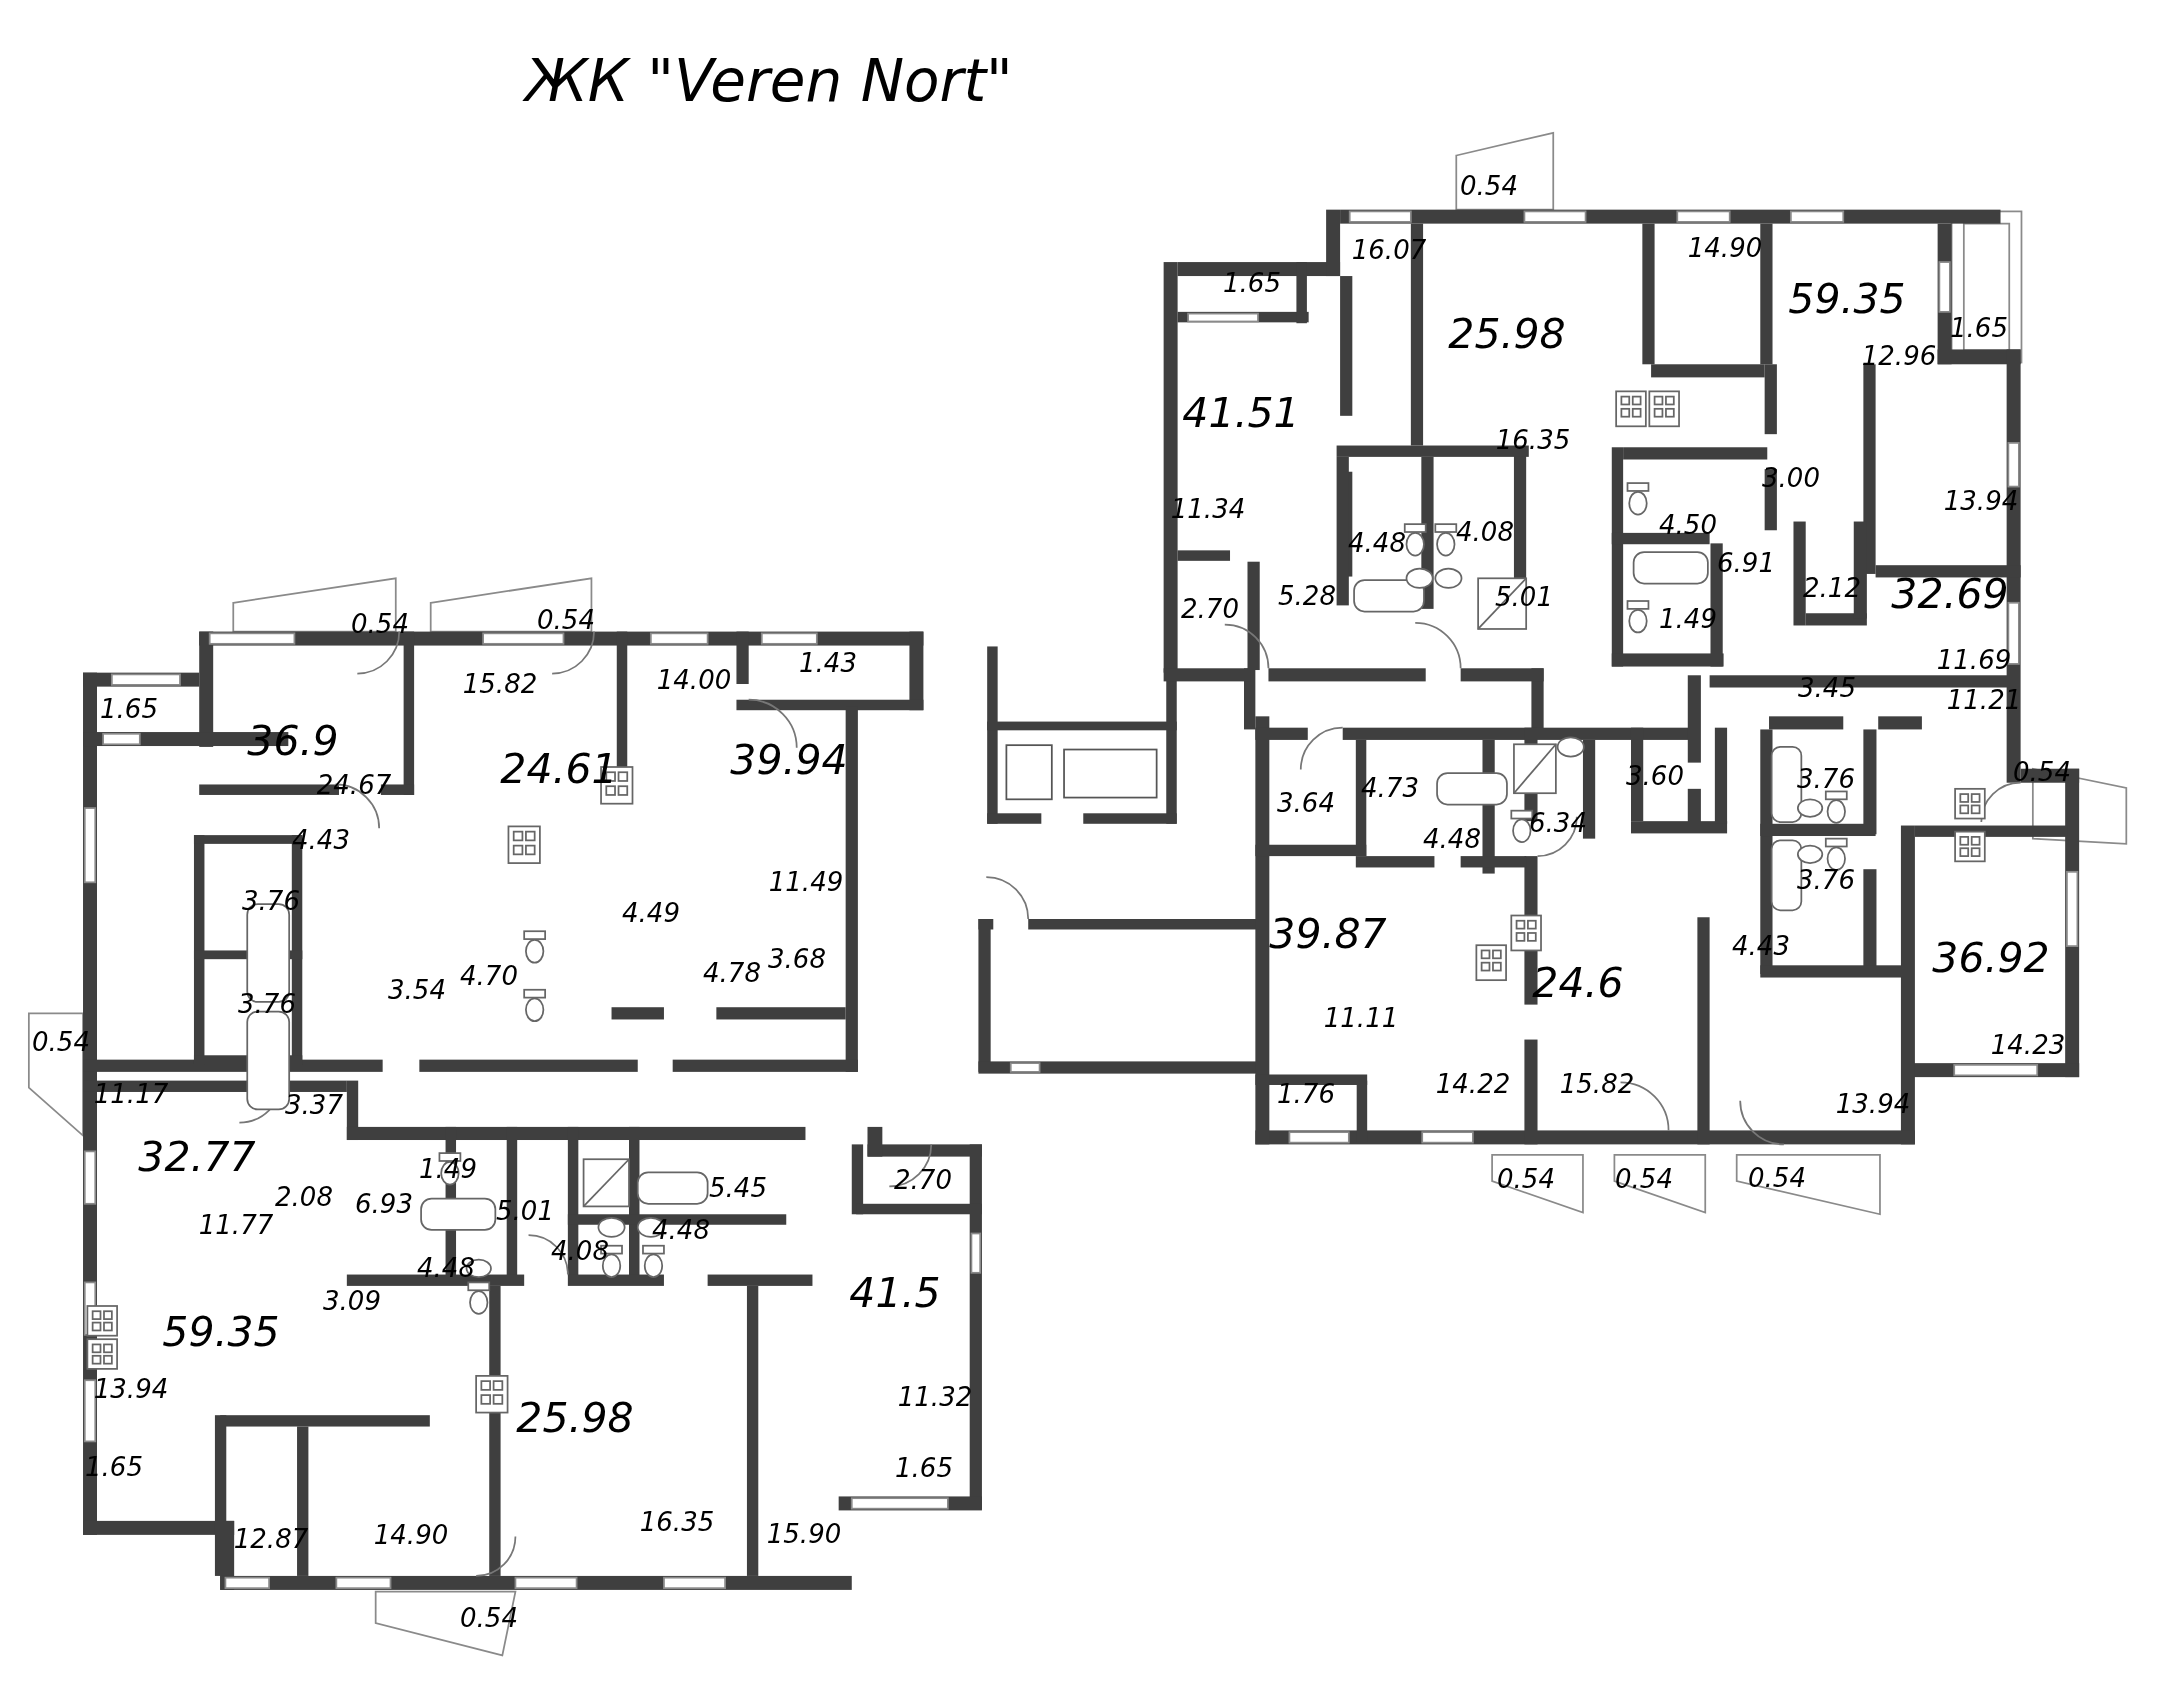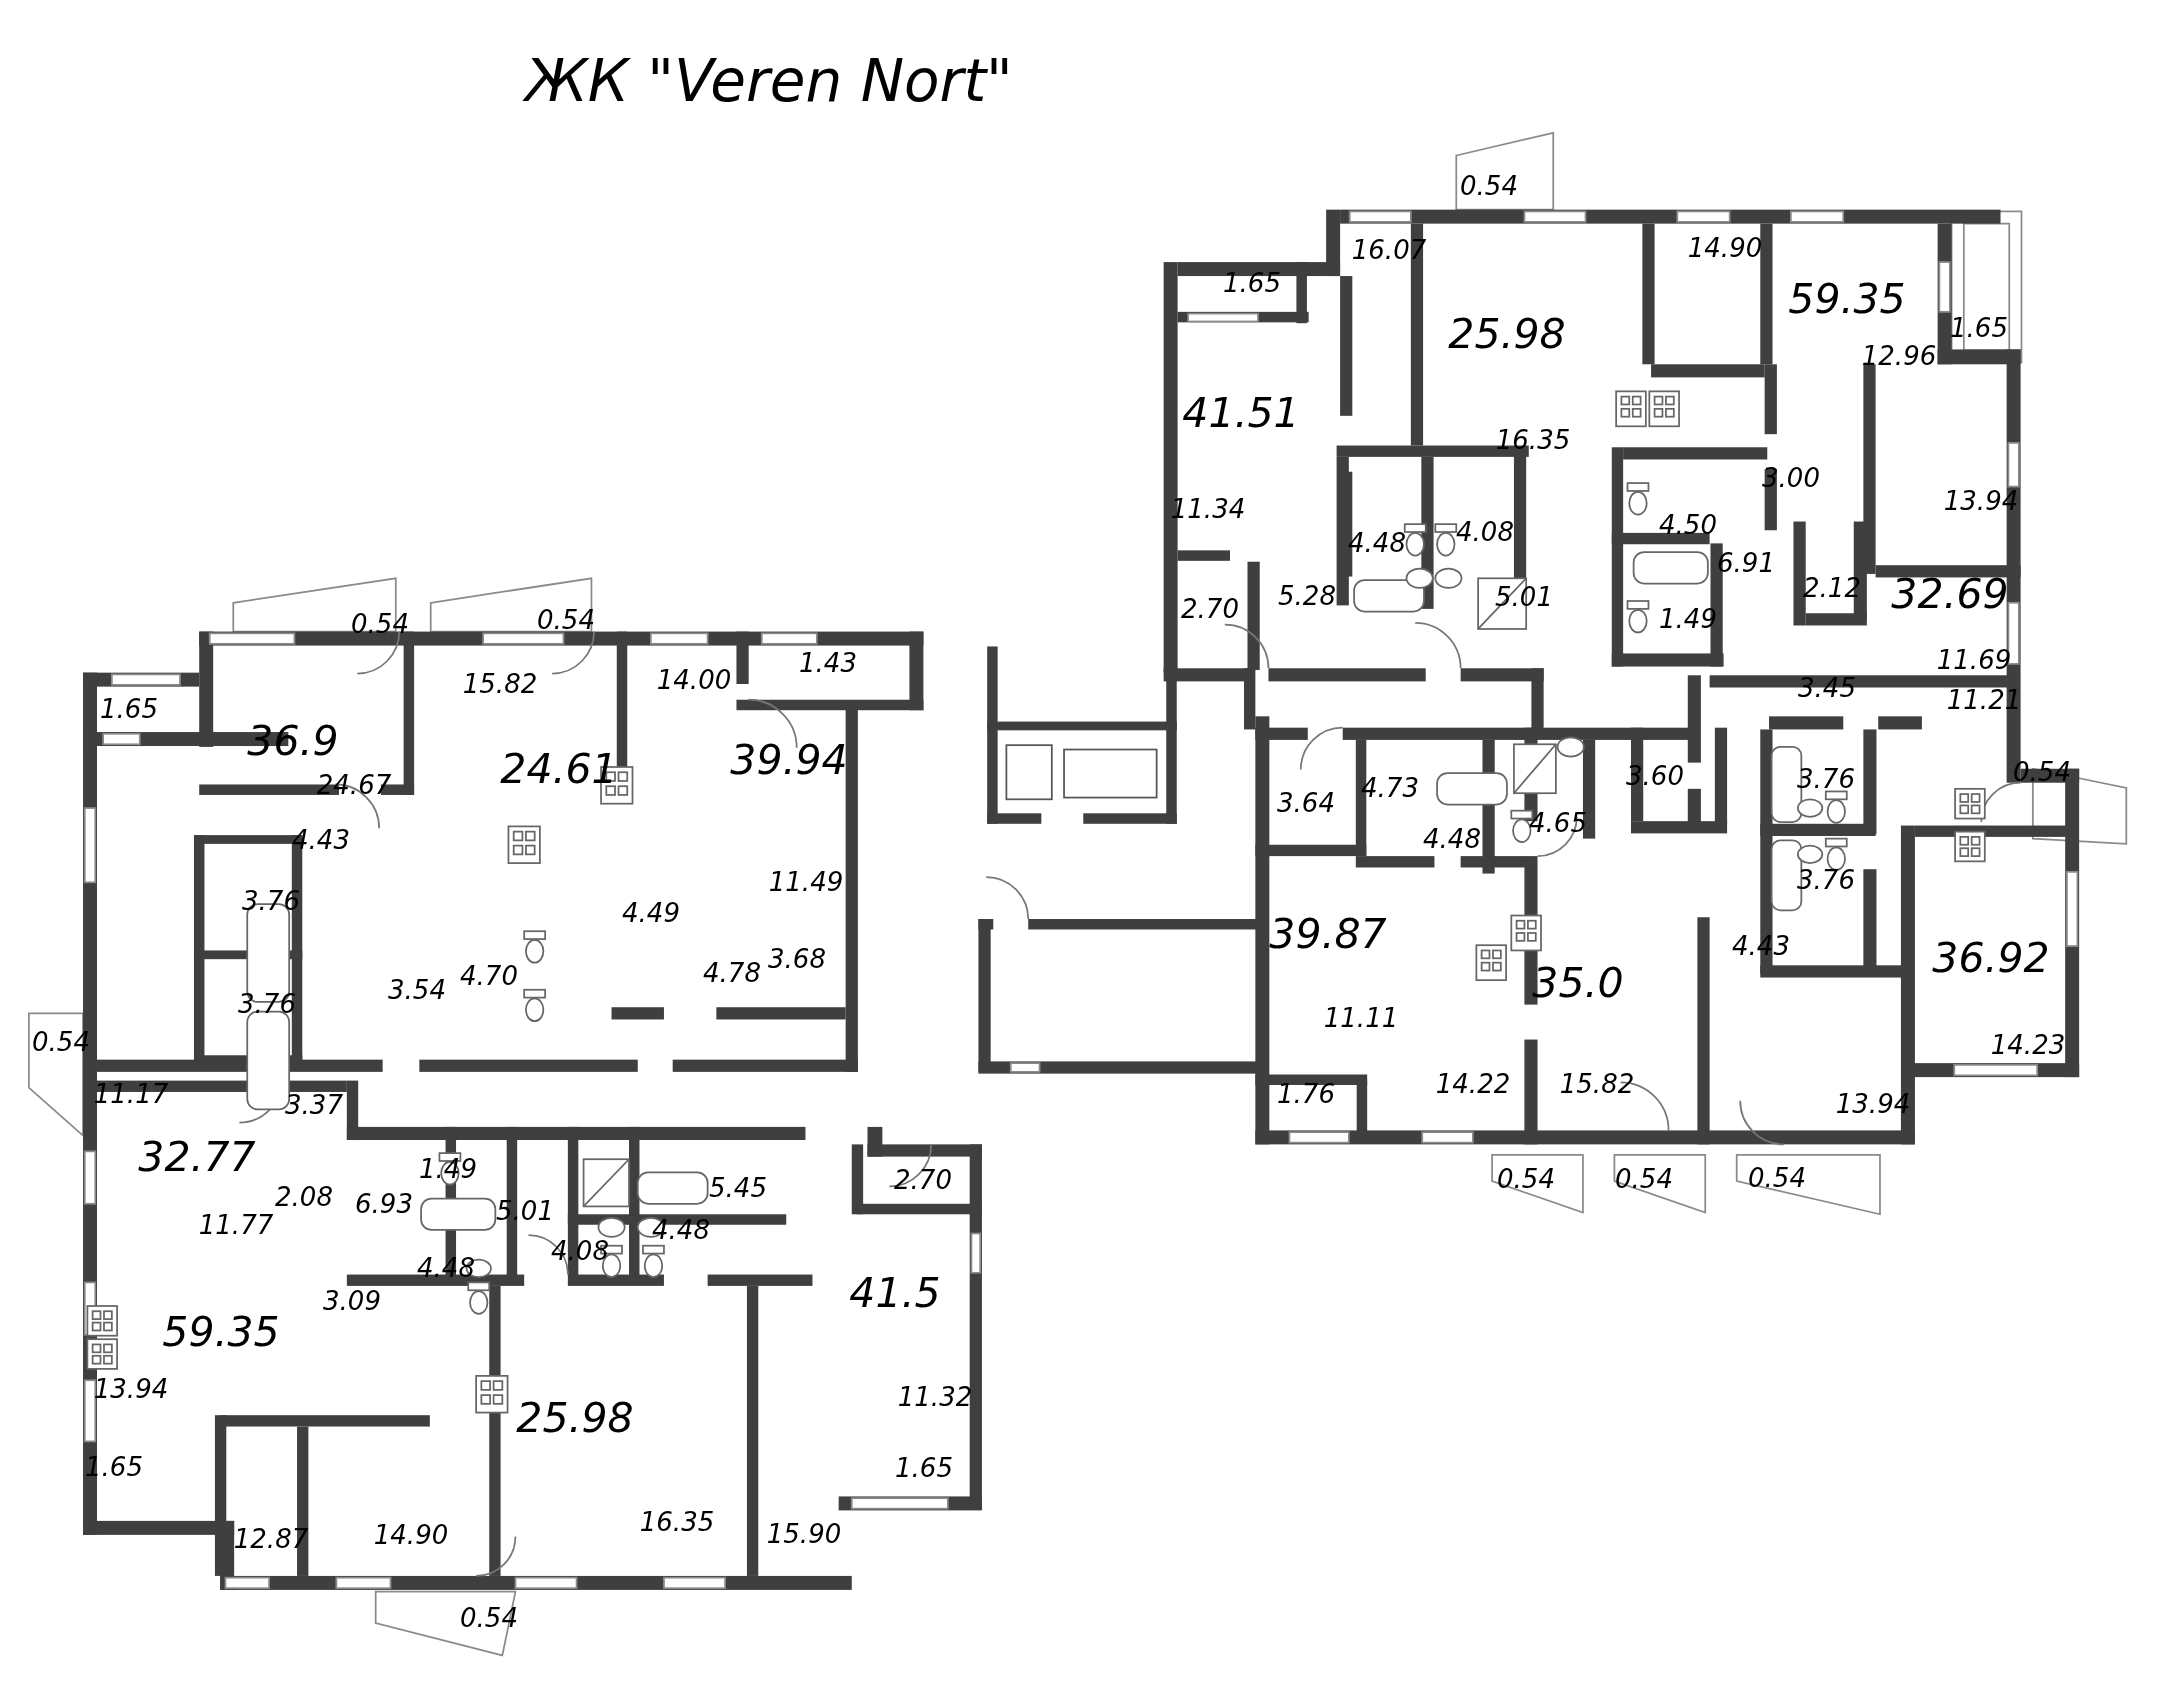--- a/index.html
+++ b/index.html
@@ -468,26 +468,26 @@
 <span class="lbl b" style="left:1950px;top:594px">32.69</span>
 <span class="lbl" style="left:1974px;top:660px">11.69</span>
 <span class="lbl" style="left:1827px;top:688px">3.45</span>
 <span class="lbl" style="left:1984px;top:700px">11.21</span>
 <span class="lbl" style="left:2042px;top:772px">0.54</span>
 <span class="lbl" style="left:1826px;top:779px">3.76</span>
 <span class="lbl" style="left:1826px;top:880px">3.76</span>
 <span class="lbl" style="left:1306px;top:803px">3.64</span>
 <span class="lbl" style="left:1390px;top:788px">4.73</span>
 <span class="lbl" style="left:1452px;top:839px">4.48</span>
-<span class="lbl" style="left:1558px;top:823px">4.65</span>
+<span class="lbl" style="left:1558px;top:823px">6.34</span>
 <span class="lbl" style="left:1655px;top:776px">3.60</span>
 <span class="lbl b" style="left:1328px;top:934px">39.87</span>
 <span class="lbl" style="left:1361px;top:1018px">11.11</span>
 <span class="lbl" style="left:1306px;top:1094px">1.76</span>
-<span class="lbl b" style="left:1578px;top:983px">35.0</span>
+<span class="lbl b" style="left:1578px;top:983px">24.6</span>
 <span class="lbl" style="left:1473px;top:1084px">14.22</span>
 <span class="lbl" style="left:1597px;top:1084px">15.82</span>
 <span class="lbl" style="left:1761px;top:946px">4.43</span>
 <span class="lbl b" style="left:1991px;top:958px">36.92</span>
 <span class="lbl" style="left:2028px;top:1045px">14.23</span>
 <span class="lbl" style="left:1873px;top:1104px">13.94</span>
 <span class="lbl" style="left:1526px;top:1179px">0.54</span>
 <span class="lbl" style="left:1644px;top:1179px">0.54</span>
 <span class="lbl" style="left:1777px;top:1178px">0.54</span>
 

